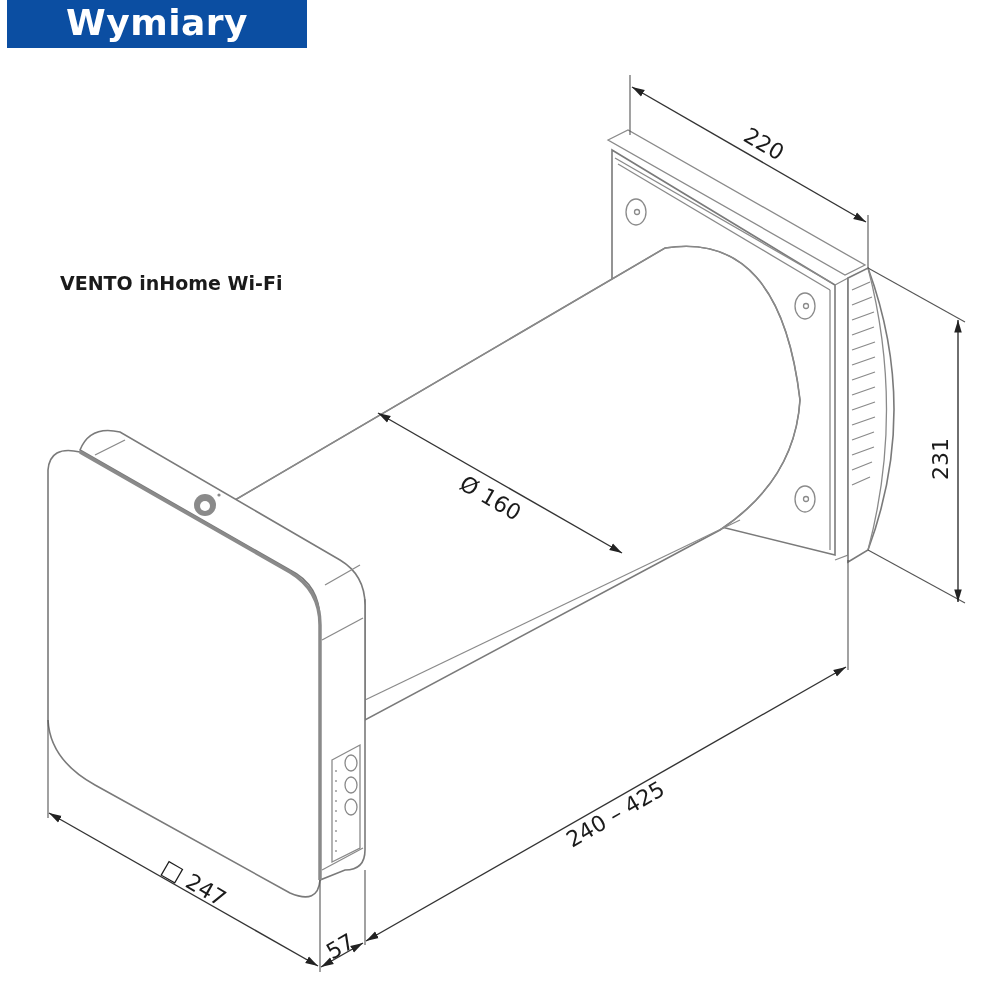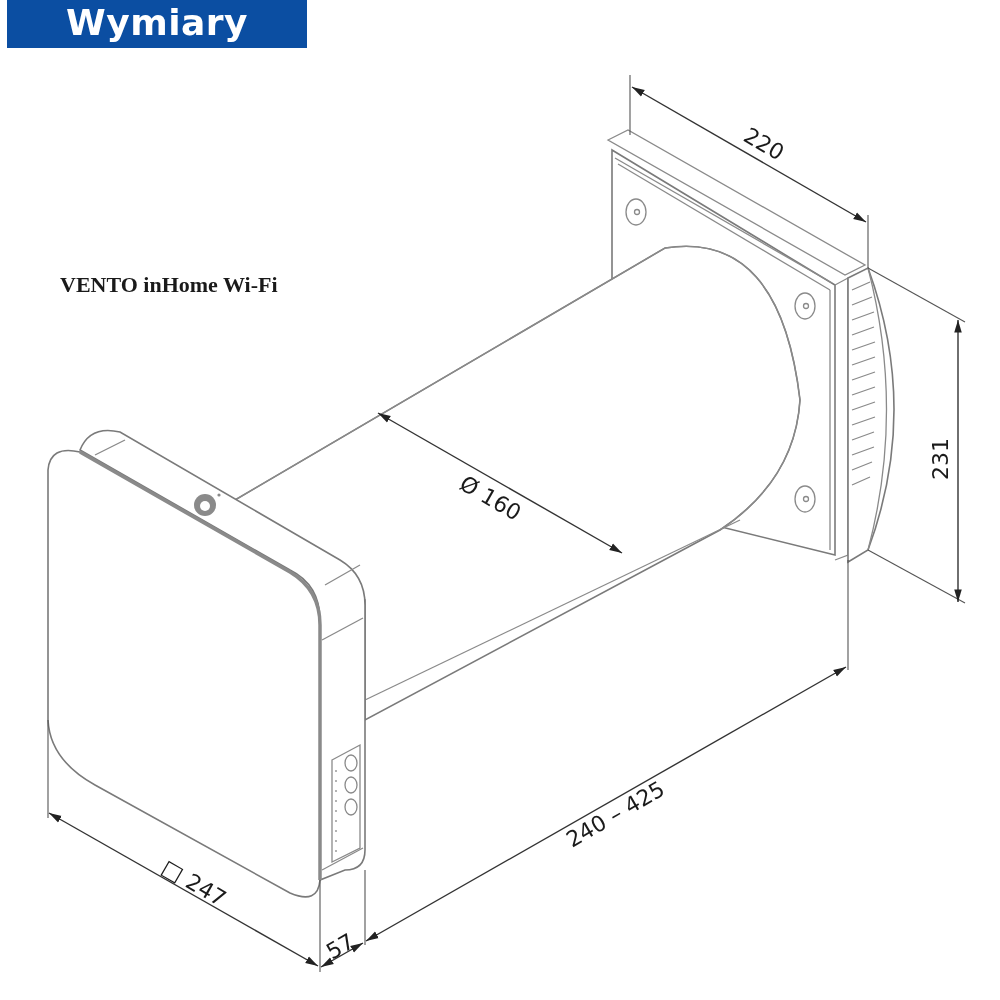--- a/index.html
+++ b/index.html
@@ -1,22 +1,22 @@
 <!DOCTYPE html>
 <html><head>
   <meta charset="utf-8">
   <style>
     html, body { margin: 0; padding: 0; background: #ffffff; }
     body { width: 1000px; height: 1000px; position: relative; overflow: hidden;
            font-family: "DejaVu Sans", "Liberation Sans", sans-serif; }
     .title-bar { position: absolute; left: 7px; top: 0; width: 300px; height: 48px;
                  background: #0b4ea2; color: #ffffff; font-size: 36px; font-weight: bold;
                  line-height: 46px; text-align: center; letter-spacing: 0.5px; }
-    .model-label { position: absolute; left: 60px; top: 272px; font-size: 22px;
-                   font-weight: bold; color: #1a1a1a; font-family: Liberation Serif, serif; }
+    .model-label { position: absolute; left: 60px; top: 272px; font-size: 19px;
+                   font-weight: bold; color: #1a1a1a; }
     svg.drawing { position: absolute; left: 0; top: 0; }
     .dim-text { font-family: "DejaVu Sans", "Liberation Sans", sans-serif; font-size: 22px; fill: #1a1a1a; }
     .outline { fill: #ffffff; stroke: #7a7a7a; stroke-width: 1.6; }
     .thin { fill: none; stroke: #8a8a8a; stroke-width: 1.3; }
     .thick { fill: none; stroke: #8a8a8a; stroke-width: 3.5; }
     .dim { fill: none; stroke: #333333; stroke-width: 1.4; }
     .ext { fill: none; stroke: #555555; stroke-width: 1.1; }
   </style>
 </head>
 <body>

